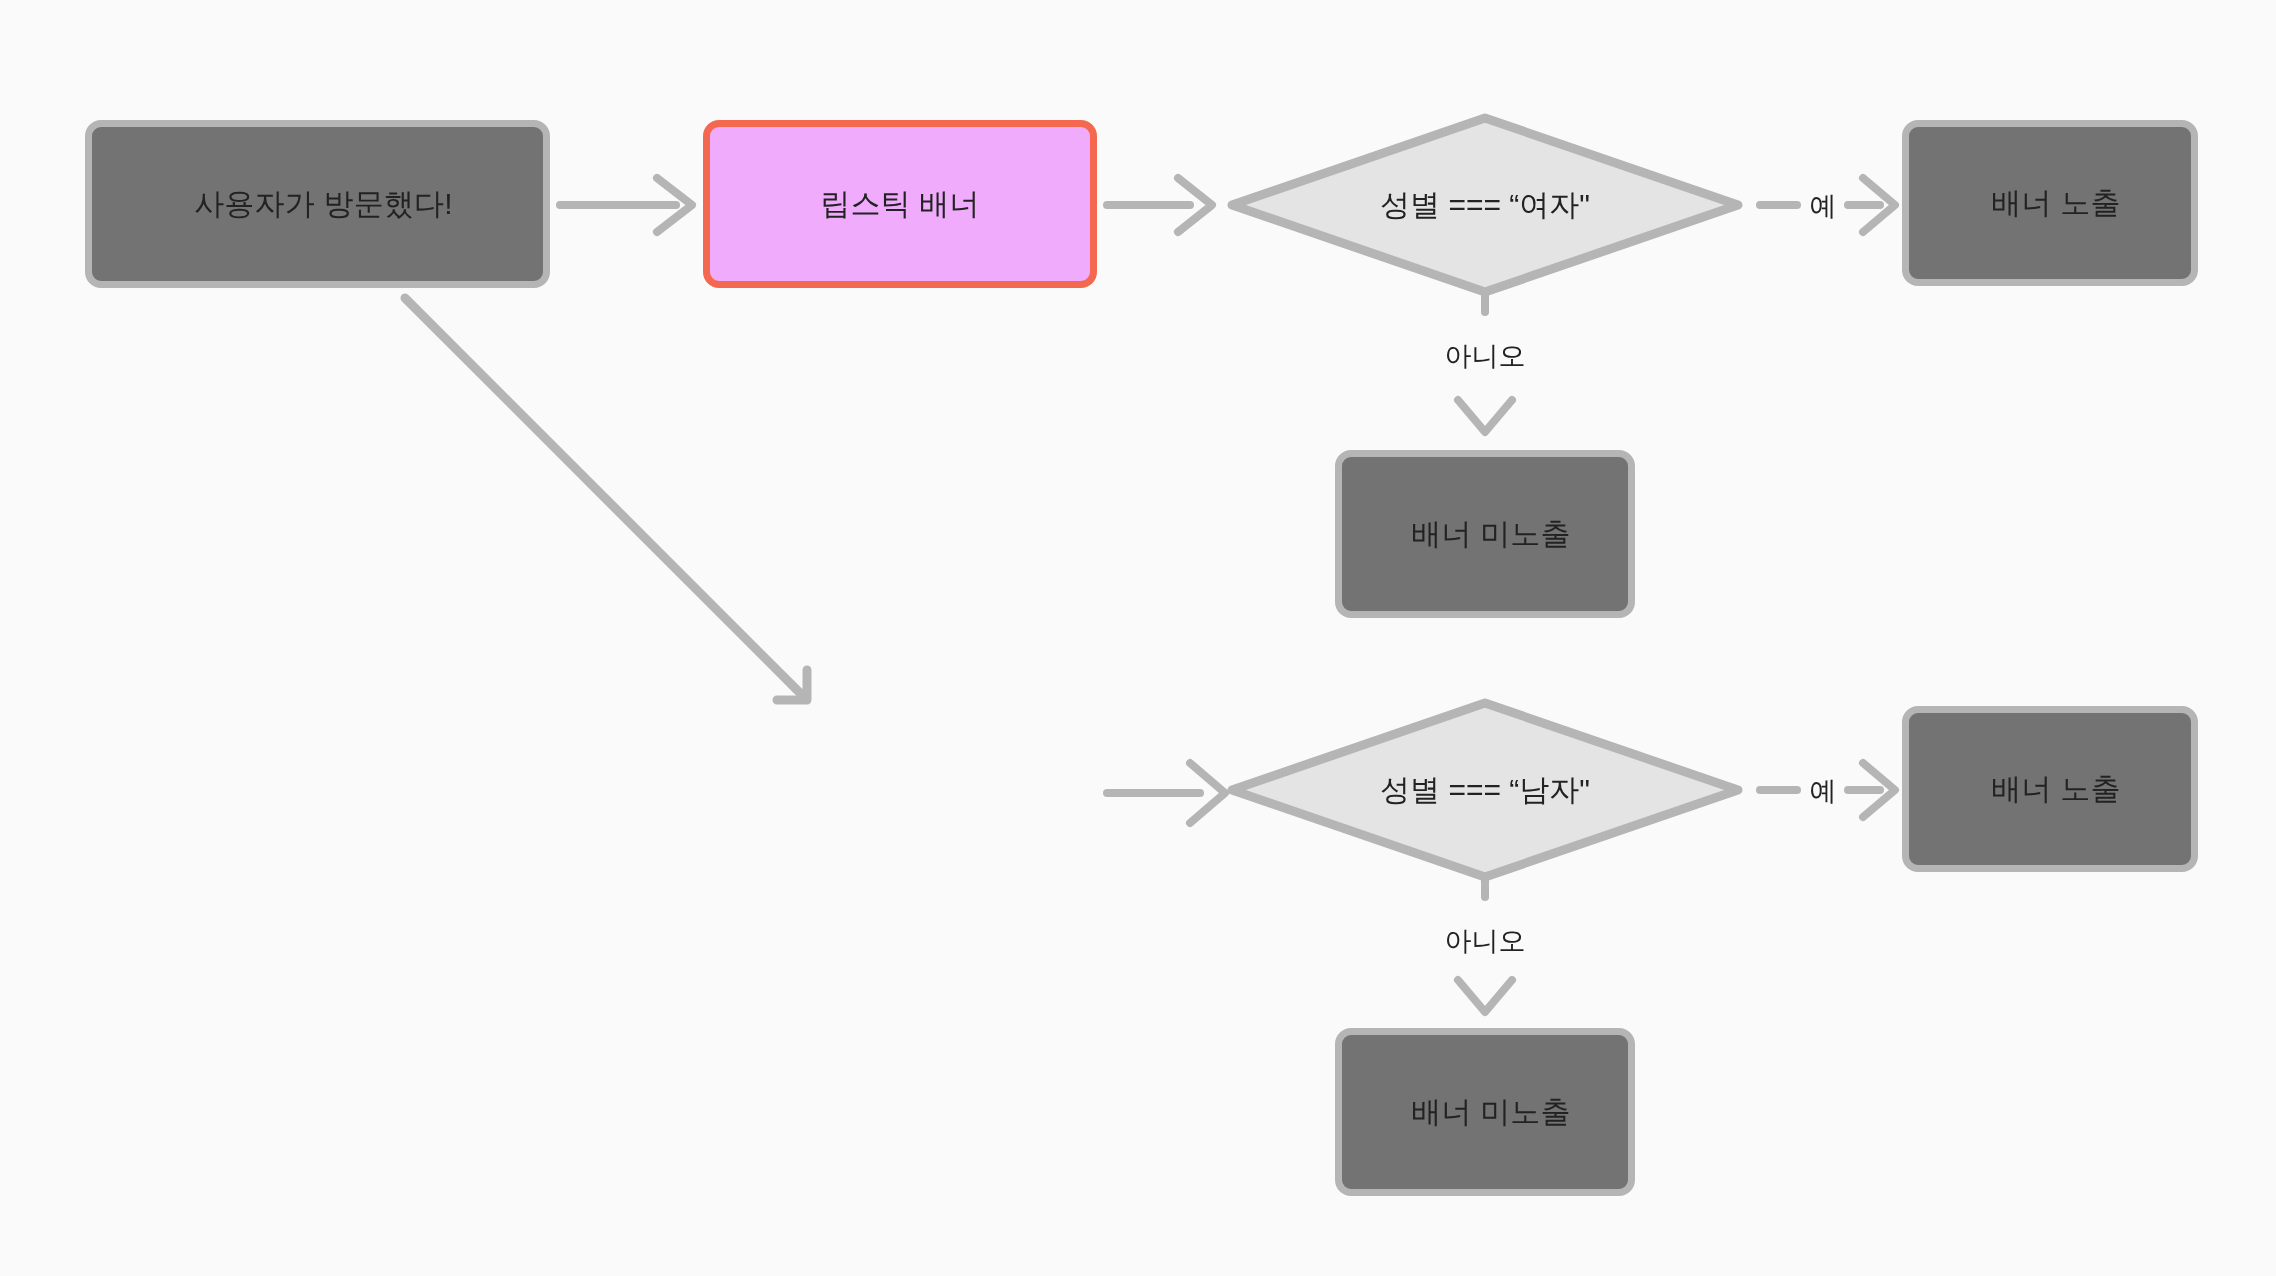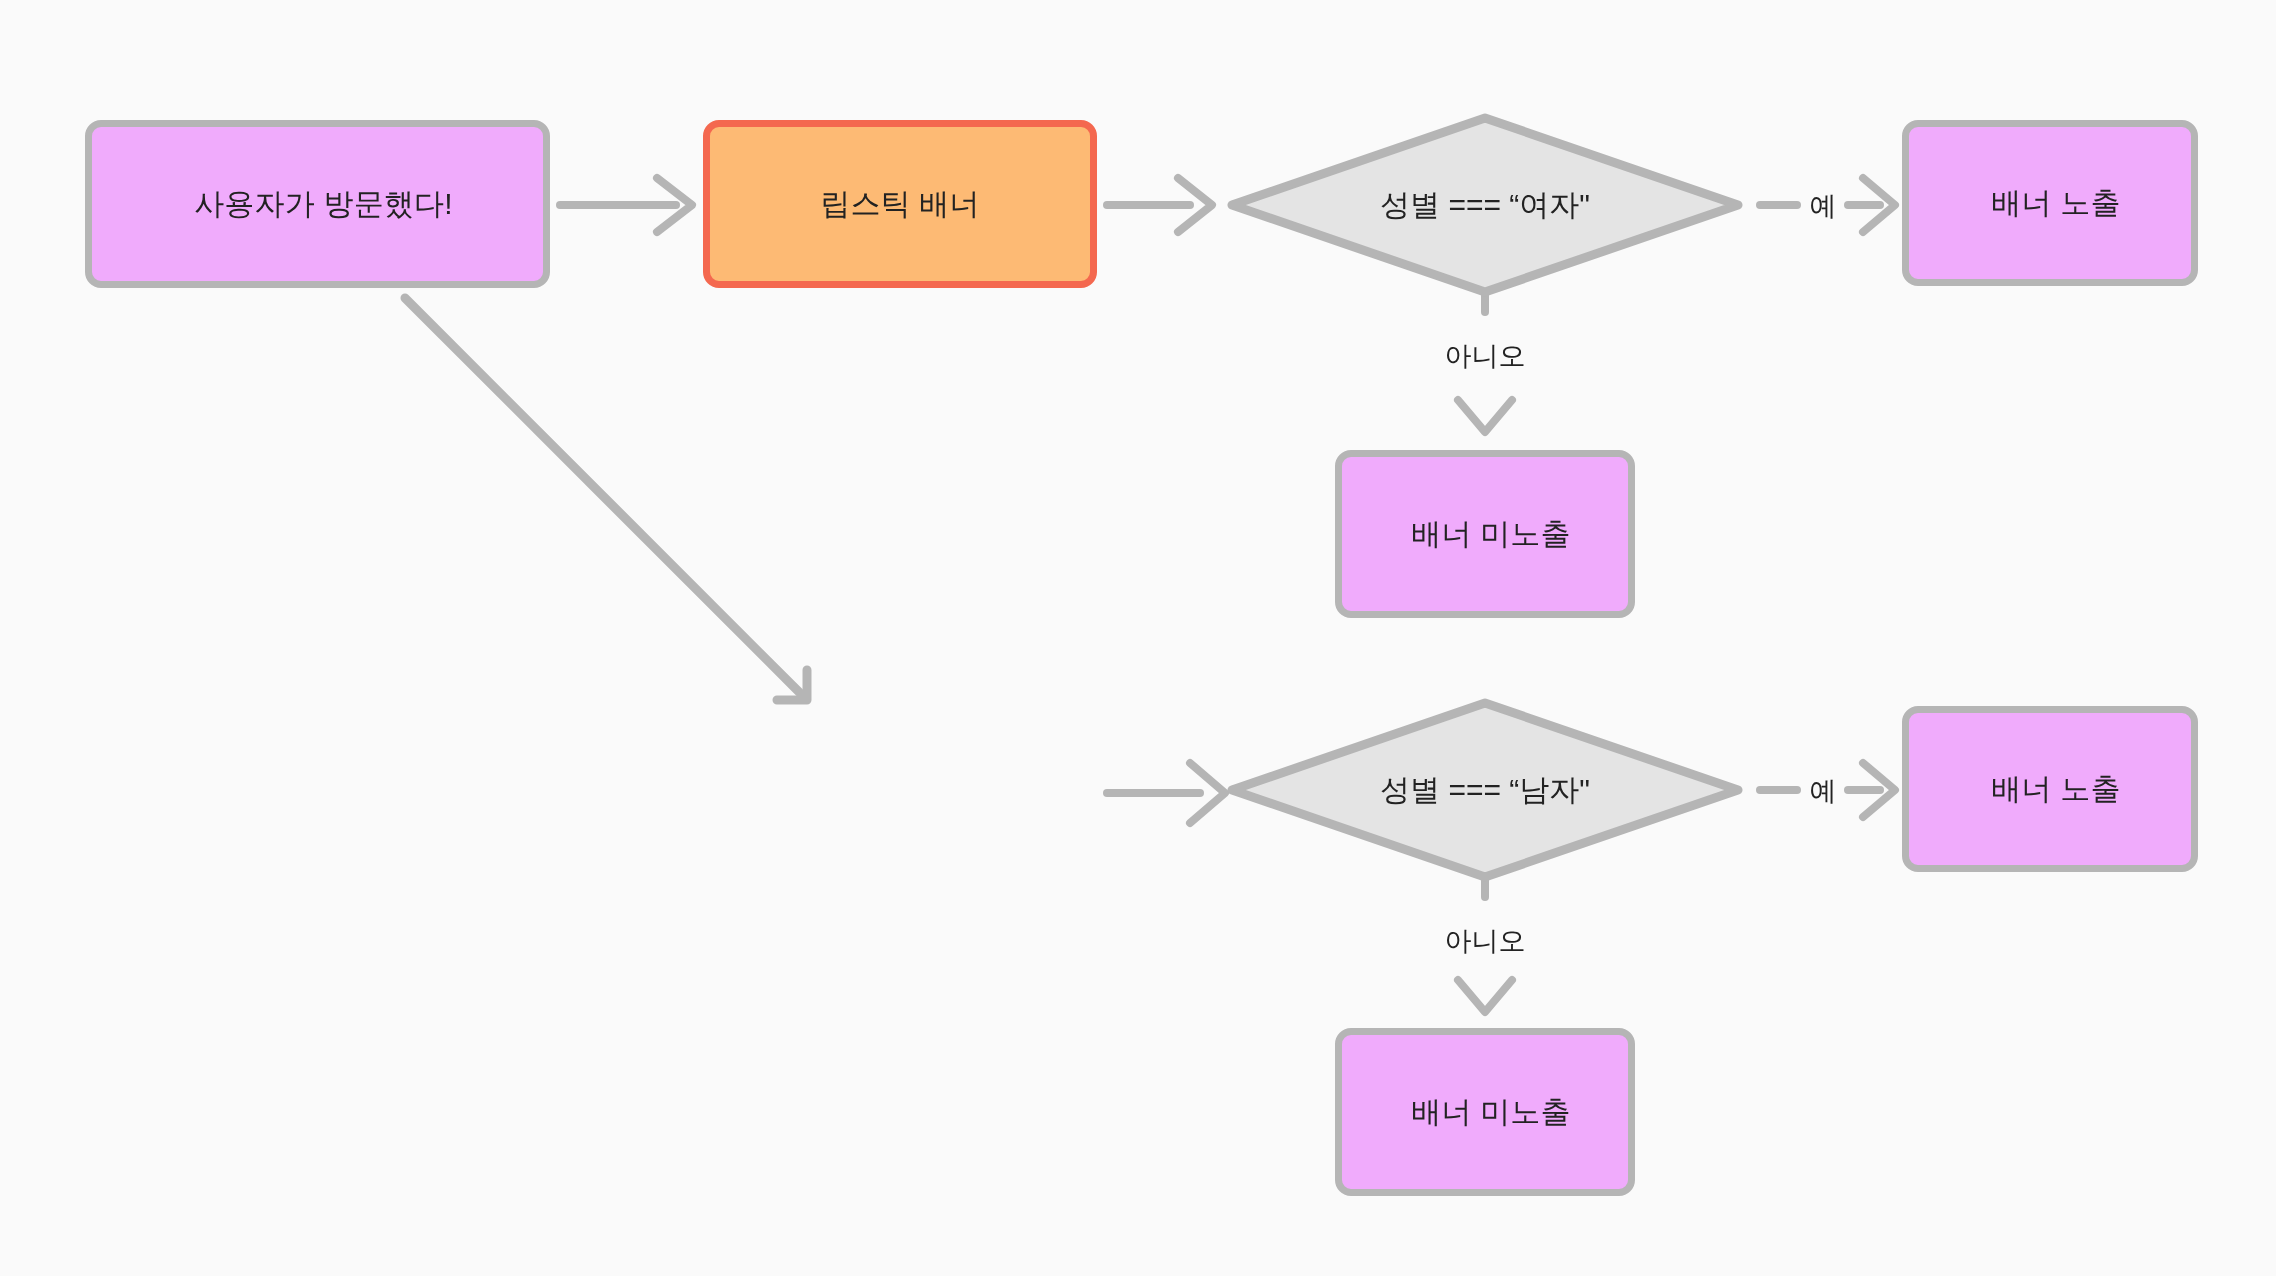--- a/index.html
+++ b/index.html
@@ -29,26 +29,26 @@
     align-items: center;
     justify-content: center;
     border-radius: 16px;
     font-size: 30px;
     color: #222222;
     letter-spacing: 0.2px;
     line-height: 1.2;
     text-align: center;
   }
   .node-gray {
-    background: #f0abfc;
+    background: #737373;
     border: 7px solid #b5b5b5;
     padding-left: 12px;
   }
   .node-red {
-    background: #fdba74;
+    background: #f0abfc;
     border: 7px solid #f4684f;
   }
   .node-blue {
     background: #addcfb;
     border: 7px solid #19a3f5;
   }
   .diamond-label {
     position: absolute;
     display: flex;
     align-items: center;

